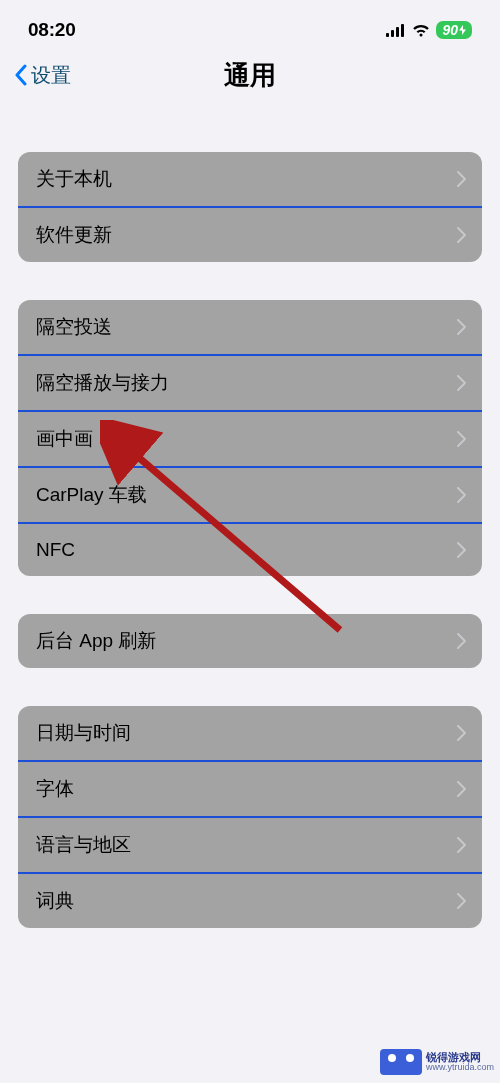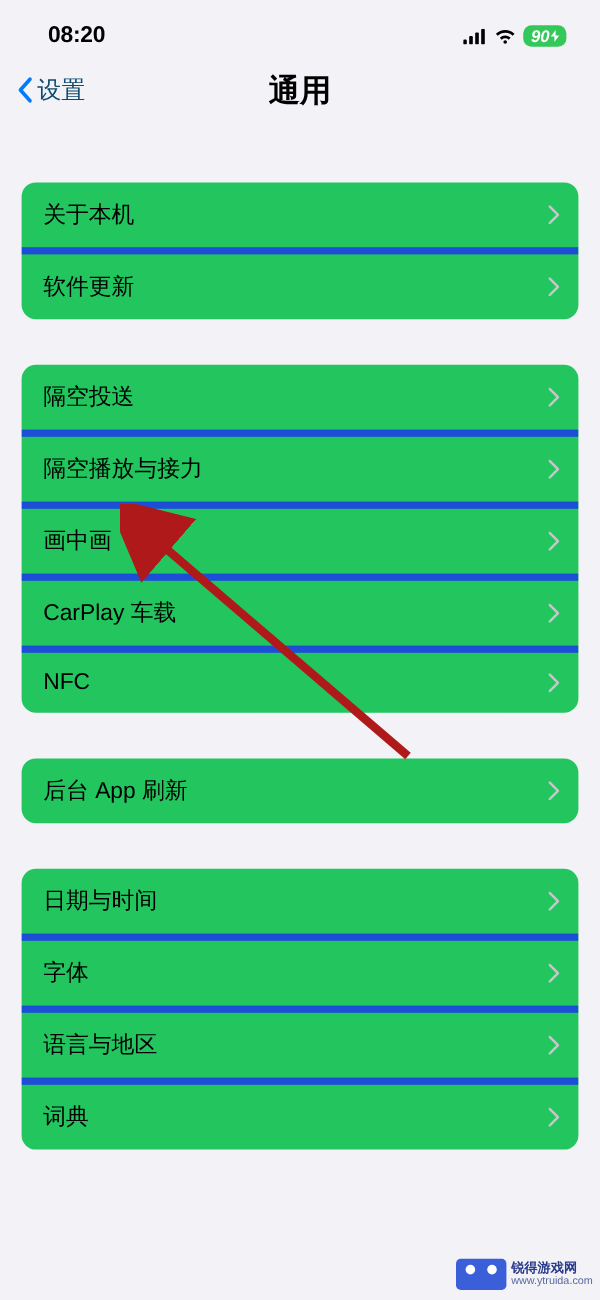--- a/index.html
+++ b/index.html
@@ -14,21 +14,21 @@
       background: #f2f2f7;
       font-family: -apple-system, "SF Pro Text", "Helvetica Neue", Arial, sans-serif;
       color: #000;
       position: relative;
       overflow: hidden;
     }
     .status-bar {
       display: flex;
       justify-content: space-between;
       align-items: center;
-      padding: 12px 28px 2px 40px;
+      padding: 12px 28px 2px 28px;
       height: 50px;
     }
     .status-time {
       font-size: 19px;
       font-weight: 600;
       letter-spacing: -0.2px;
     }
     .status-right {
       display: flex;
       align-items: center;
@@ -64,40 +64,40 @@
       position: absolute;
       left: 50%;
       transform: translateX(-50%);
       font-size: 26px;
       font-weight: 600;
     }
     .content {
       padding: 0 0 0 0;
     }
     .group {
-      background: #22c55e;
+      background: #a3a3a3;
       margin: 0 18px;
       border-radius: 12px;
       overflow: hidden;
     }
     .group + .group, .spacer + .group {
       margin-top: 38px;
     }
     .first-group {
       margin-top: 48px;
     }
     .row {
       display: flex;
       align-items: center;
       justify-content: space-between;
       padding: 14px 16px 14px 18px;
       min-height: 54px;
     }
     .row + .row {
-      border-top: 6px solid #1d4ed8;
+      border-top: 2px solid #1d4ed8;
     }
     .row-label {
       font-size: 19px;
       font-weight: 400;
       color: #000;
     }
     .chevron {
       color: #c7c7cc;
       flex-shrink: 0;
     }

